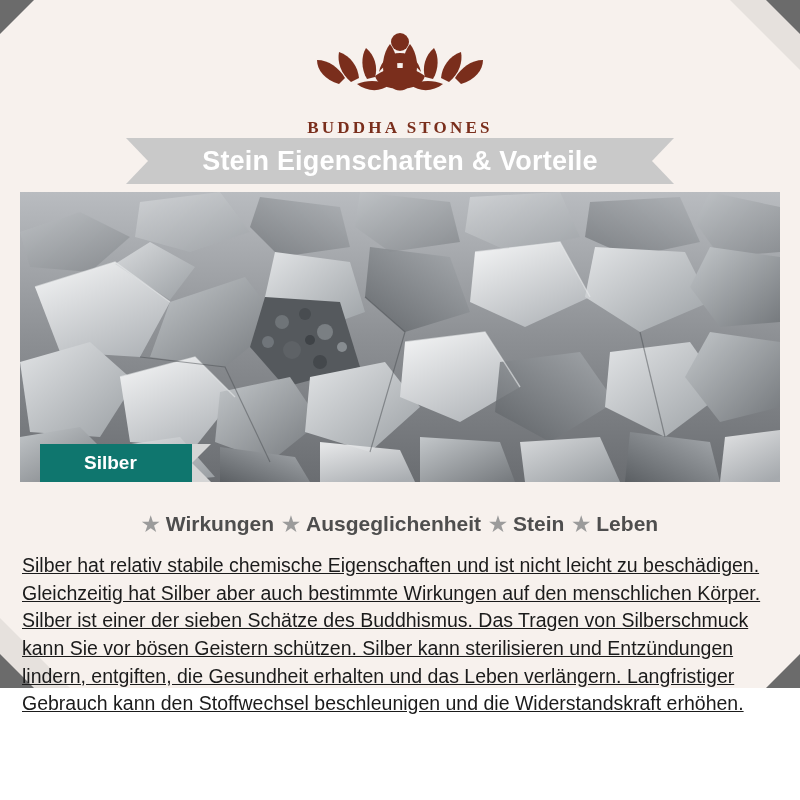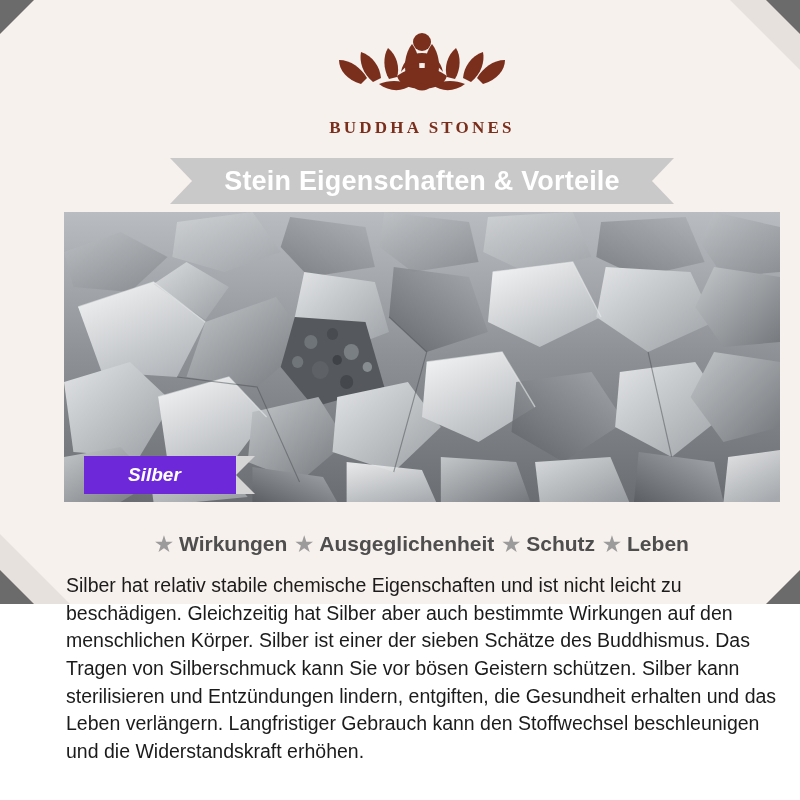--- a/index.html
+++ b/index.html
@@ -5,23 +5,22 @@
   * { box-sizing: border-box; }
   html, body {
     margin: 0; padding: 0;
     width: 800px; height: 800px;
     font-family: "Liberation Sans", sans-serif;
     background: #ffffff;
     overflow: hidden;
   }
   #page {
     position: relative;
-    width: 800px; height: 604px;
+    width: 800px; height: 688px;
     background: #f7f1ed;
-    padding-left: 44px;
   }
   
   .corner {
     position: absolute;
     width: 0; height: 0;
     z-index: 5;
   }
   .corner-tl {
     top: 0; left: 0;
     border-top: 34px solid #6b6b6b;
@@ -72,21 +71,21 @@
     font-size: 17px;
     letter-spacing: 3.2px;
     color: #7a2e1c;
     font-weight: bold;
     font-family: "Liberation Serif", serif;
   }
 
   
   .title-bar {
     position: relative;
-    margin: 20px 0 0 0;
+    margin: 0 0 0 0;
     height: 46px;
     z-index: 6;
   }
   .title-bar-bg {
     position: absolute;
     left: 148px; right: 148px;
     top: 0; bottom: 0;
     background: #c9c9c9;
   }
   .title-bar-bg:before, .title-bar-bg:after {
@@ -117,26 +116,25 @@
     height: 290px;
     overflow: hidden;
     background: #8e9094;
     z-index: 4;
   }
   .hero svg { display: block; width: 100%; height: 100%; }
 
   .stone-label {
     position: absolute;
     left: 20px;
-    bottom: 8px;
+    bottom: 0;
     height: 38px;
     min-width: 152px;
-    background: #6d28d9;
-    z-index: 6;
-    font-style: italic;
+    background: #0f766e;
+    z-index: 6;
   }
   .stone-label:after {
     content: "";
     position: absolute;
     right: -19px; top: 0;
     width: 0; height: 0;
     border-top: 19px solid #d5d5d5;
     border-bottom: 19px solid #d5d5d5;
     border-right: 19px solid transparent;
   }
@@ -170,20 +168,21 @@
 
   
   .body-text {
     position: relative;
     margin: 16px 22px 0 22px;
     font-size: 19.5px;
     line-height: 1.42;
     color: #1b1b1b;
     text-align: left;
     z-index: 6;
+    text-decoration: underline;
   }
 </style>
 </head>
 <body>
 
 <div id="page">
 
   <div class="corner-band-tr"></div>
   <div class="corner-band-bl"></div>
 
@@ -313,18 +312,18 @@
         <path d="M345 105 L385 140 L350 260"></path>
         <path d="M620 140 L645 245"></path>
       </g>
     </svg>
     <div class="stone-label">
       <span>Silber</span>
     </div>
   </div>
 
   <div class="keywords">
-    <span class="star">★</span><span class="kw">Wirkungen</span><span class="star">★</span><span class="kw">Ausgeglichenheit</span><span class="star">★</span><span class="kw">Schutz</span><span class="star">★</span><span class="kw">Leben</span>
+    <span class="star">★</span><span class="kw">Wirkungen</span><span class="star">★</span><span class="kw">Ausgeglichenheit</span><span class="star">★</span><span class="kw">Stein</span><span class="star">★</span><span class="kw">Leben</span>
   </div>
 
   <div class="body-text">Silber hat relativ stabile chemische Eigenschaften und ist nicht leicht zu beschädigen. Gleichzeitig hat Silber aber auch bestimmte Wirkungen auf den menschlichen Körper. Silber ist einer der sieben Schätze des Buddhismus. Das Tragen von Silberschmuck kann Sie vor bösen Geistern schützen. Silber kann sterilisieren und Entzündungen lindern, entgiften, die Gesundheit erhalten und das Leben verlängern. Langfristiger Gebrauch kann den Stoffwechsel beschleunigen und die Widerstandskraft erhöhen.</div>
 
 </div>
 
 </body></html>

